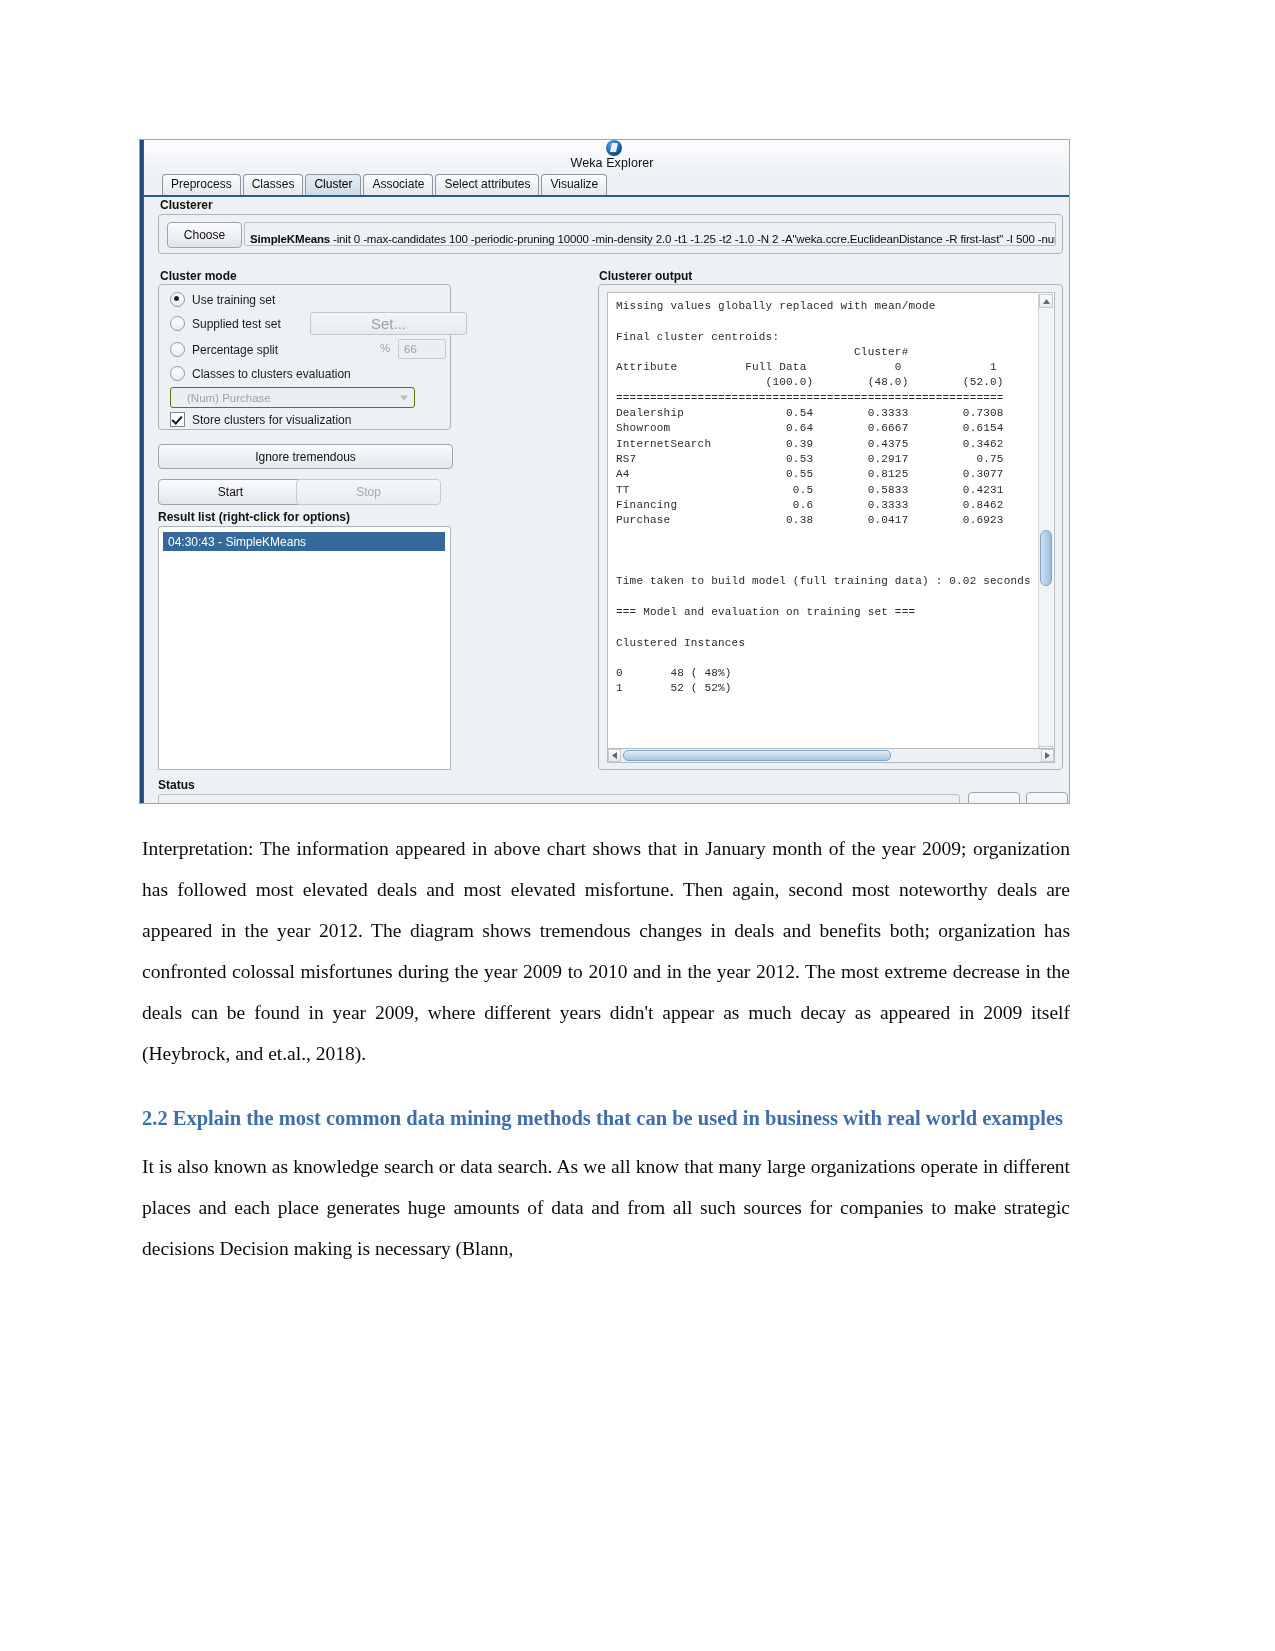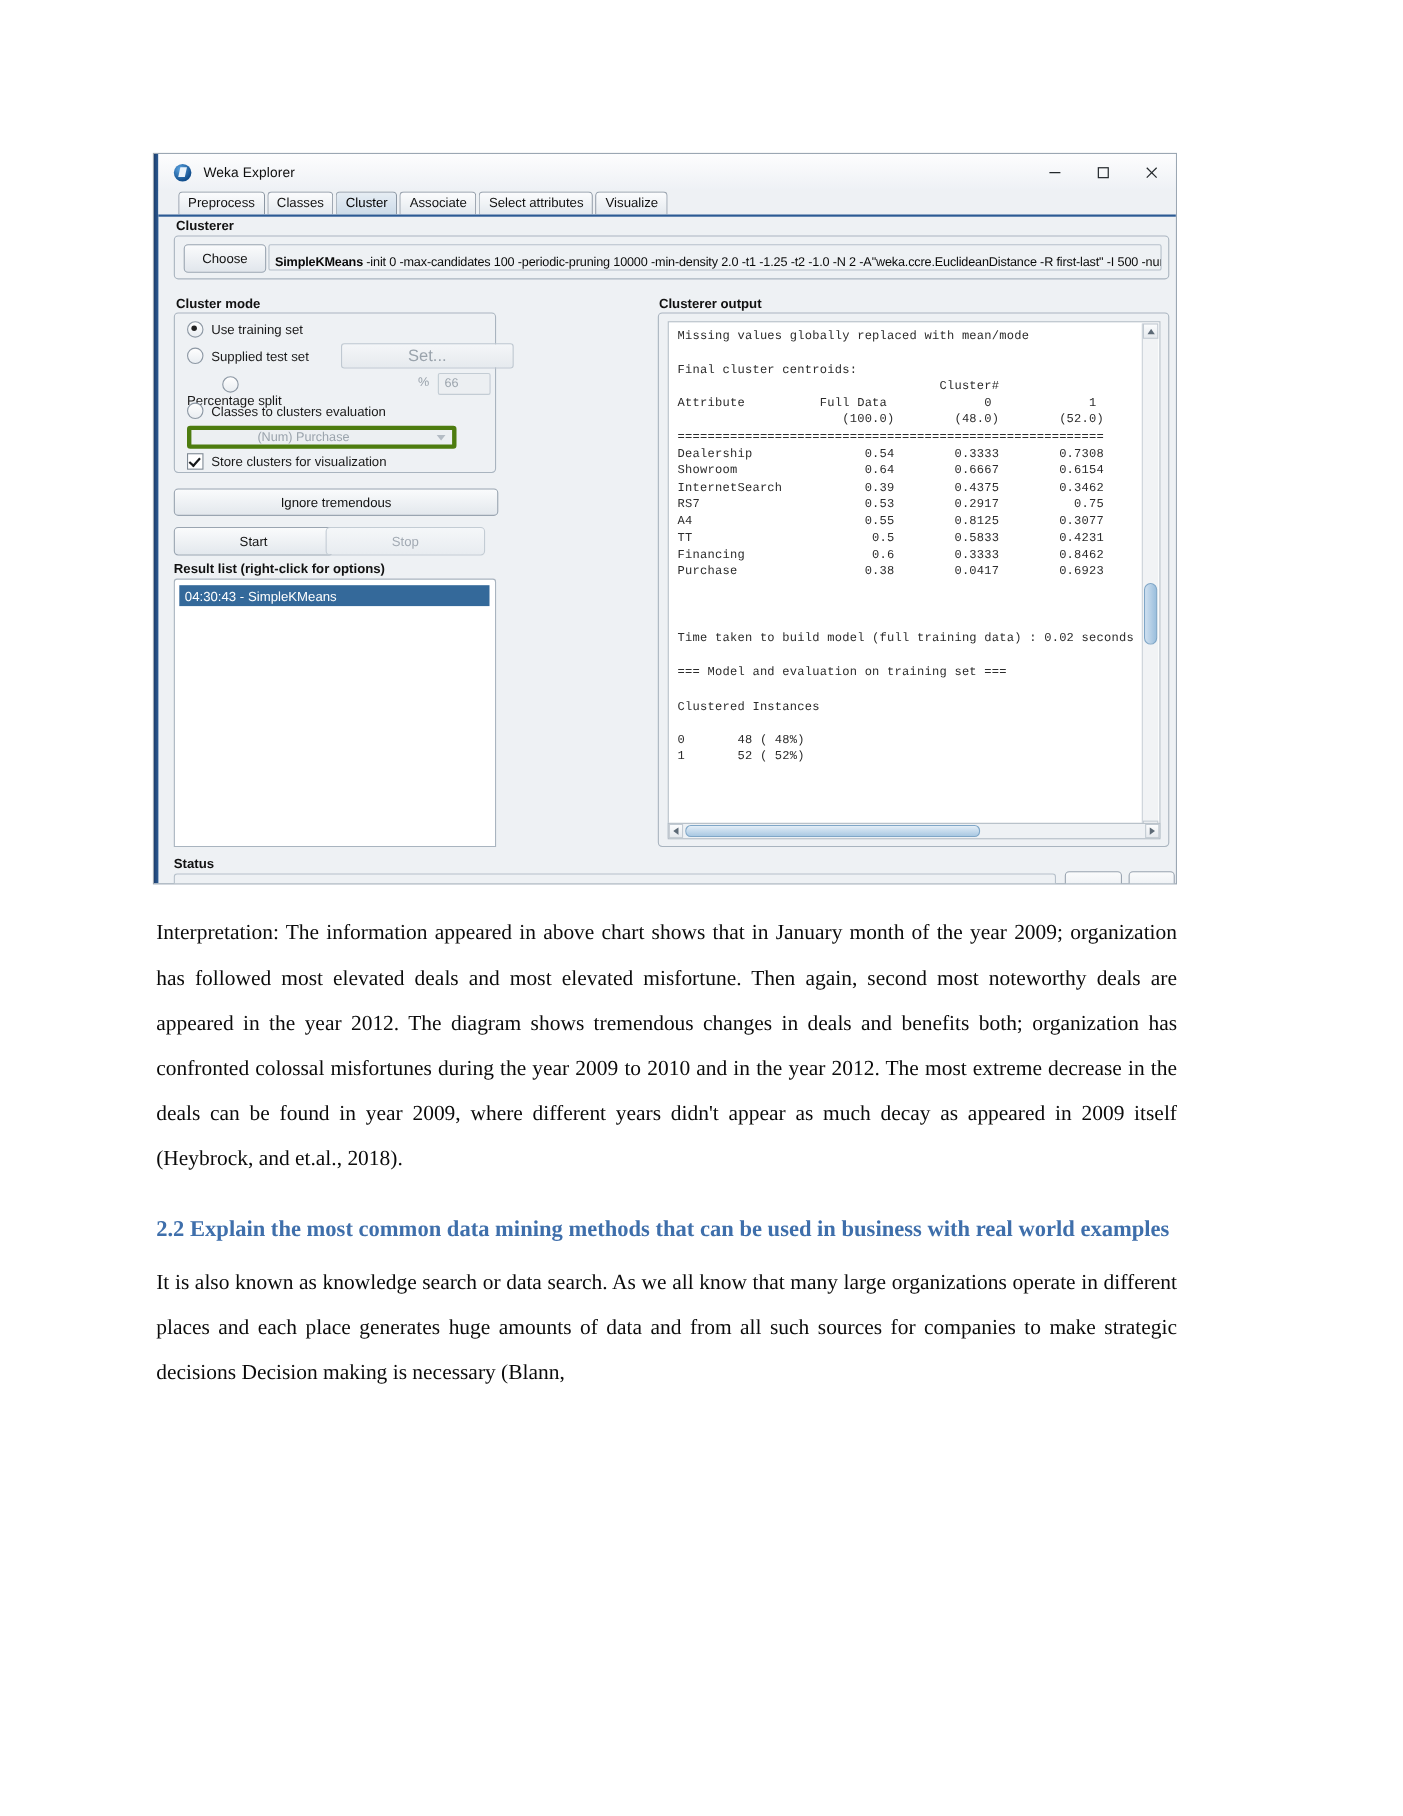--- a/index.html
+++ b/index.html
@@ -46,20 +46,21 @@
 
   
   .titlebar {
     position: absolute;
     left: 4px; top: 0;
     right: 0;
     height: 33px;
     background: linear-gradient(to bottom,#fdfdfe,#eef1f5);
     display: flex;
     align-items: center;
+    flex-direction: column;
   }
   .title-icon {
     width: 16px; height: 16px;
     margin-left: 14px;
     border-radius: 50%;
     background: radial-gradient(circle at 35% 30%, #5aa2e0, #124f8e 70%);
     position: relative;
     flex: none;
   }
   .title-icon::after {
@@ -257,27 +258,27 @@
     display: flex;
     align-items: center;
     padding-left: 5px;
     box-sizing: border-box;
   }
   .combo {
     position: absolute;
     left: 30px; top: 247px;
     width: 245px; height: 21px;
     background: #eceff2;
-    border: 4px solid #4d7c0f;
+    border: 1px solid #4d7c0f;
     border-radius: 3px;
     display: flex;
     align-items: center;
     font-size: 11.5px;
     color: #9aa3ac;
-    padding-left: 60px;
+    padding-left: 16px;
     box-sizing: border-box;
   }
   .combo-arrow {
     position: absolute;
     right: 6px; top: 50%;
     transform: translateY(-50%);
     width: 0; height: 0;
     border-left: 4px solid transparent;
     border-right: 4px solid transparent;
     border-top: 5px solid #b4bcc4;
@@ -517,21 +518,21 @@
     <div class="radio-row" style="left:30px; top:152px;">
       <span class="radio checked"></span>
       <span>Use training set</span>
     </div>
     <div class="radio-row" style="left:30px; top:176px;">
       <span class="radio"></span>
       <span>Supplied test set</span>
     </div>
     <div class="set-btn">Set...</div>
 
-    <div class="radio-row" style="left:30px; top:202px;flex-direction:column;">
+    <div class="radio-row" style="left:30px; top:202px;">
       <span class="radio"></span>
       <span>Percentage split</span>
     </div>
     <div class="pct-sign">%</div>
     <div class="pct-field">66</div>
 
     <div class="radio-row" style="left:30px; top:226px;">
       <span class="radio"></span>
       <span>Classes to clusters evaluation</span>
     </div>

